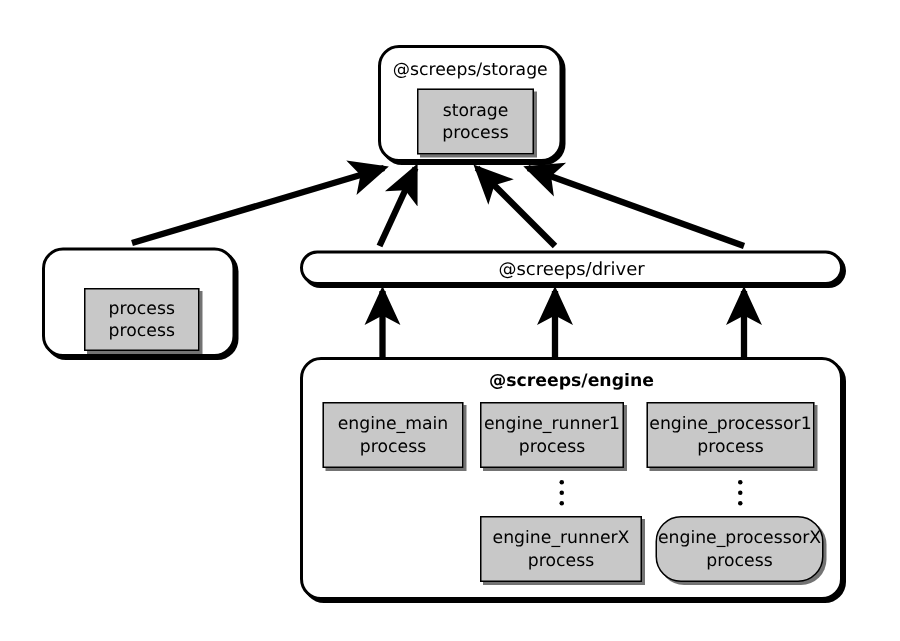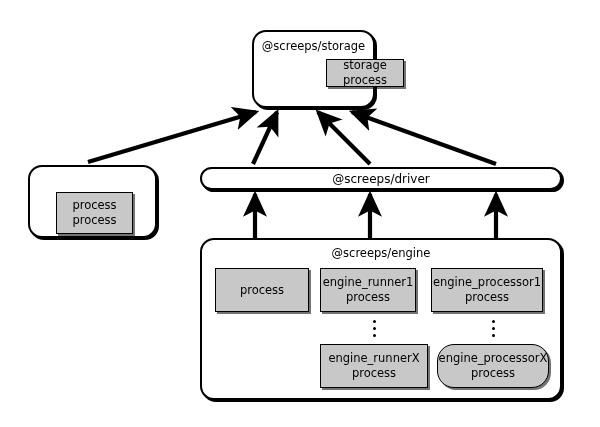--- a/index.html
+++ b/index.html
@@ -136,41 +136,42 @@
     <g>
       <line x1="370" y1="238" x2="370" y2="194" stroke="#000000" stroke-width="4.2" marker-end="url(#ah)"></line>
     </g>
     <g>
       <line x1="496" y1="238" x2="496" y2="194" stroke="#000000" stroke-width="4.2" marker-end="url(#ah)"></line>
     </g>
   </svg>
 
   <div class="pkg" style="left:252px; top:30px; width:123px; height:78px;">
     <div class="pkg-title" style="top:7px;">@screeps/storage</div>
-    <div class="proc" style="left:24px; top:27px; width:78px; height:28px;margin-left:48px;">
+    <div class="proc" style="left:24px; top:27px; width:78px; height:44px;">
       <span>storage</span>
       <span>process</span>
     </div>
   </div>
 
   <div class="pkg" style="left:28px; top:165px; width:129px; height:73px;">
     <div class="proc" style="left:26px; top:25px; width:77px; height:42px;">
       <span>process</span>
       <span>process</span>
     </div>
   </div>
 
   <div class="pill" style="left:200px; top:167px; width:362px; height:23px;">
     <span class="pill-title">@screeps/driver</span>
   </div>
 
   <div class="pkg" style="left:200px; top:238px; width:362px; height:162px;">
-    <div class="pkg-title" style="top:6px;">@screeps/engine</div>
+    <div class="pkg-title" style="top:6px;font-weight:bold;">@screeps/engine</div>
 
     <div class="proc" style="left:13px; top:28px; width:94px; height:44px;">
+      <span>engine_main</span>
       <span>process</span>
     </div>
 
     <div class="proc" style="left:118px; top:28px; width:96px; height:44px;">
       <span>engine_runner1</span>
       <span>process</span>
     </div>
     <div class="vdots" style="left:167px; top:80px;">
       <i></i>
         <i></i>

